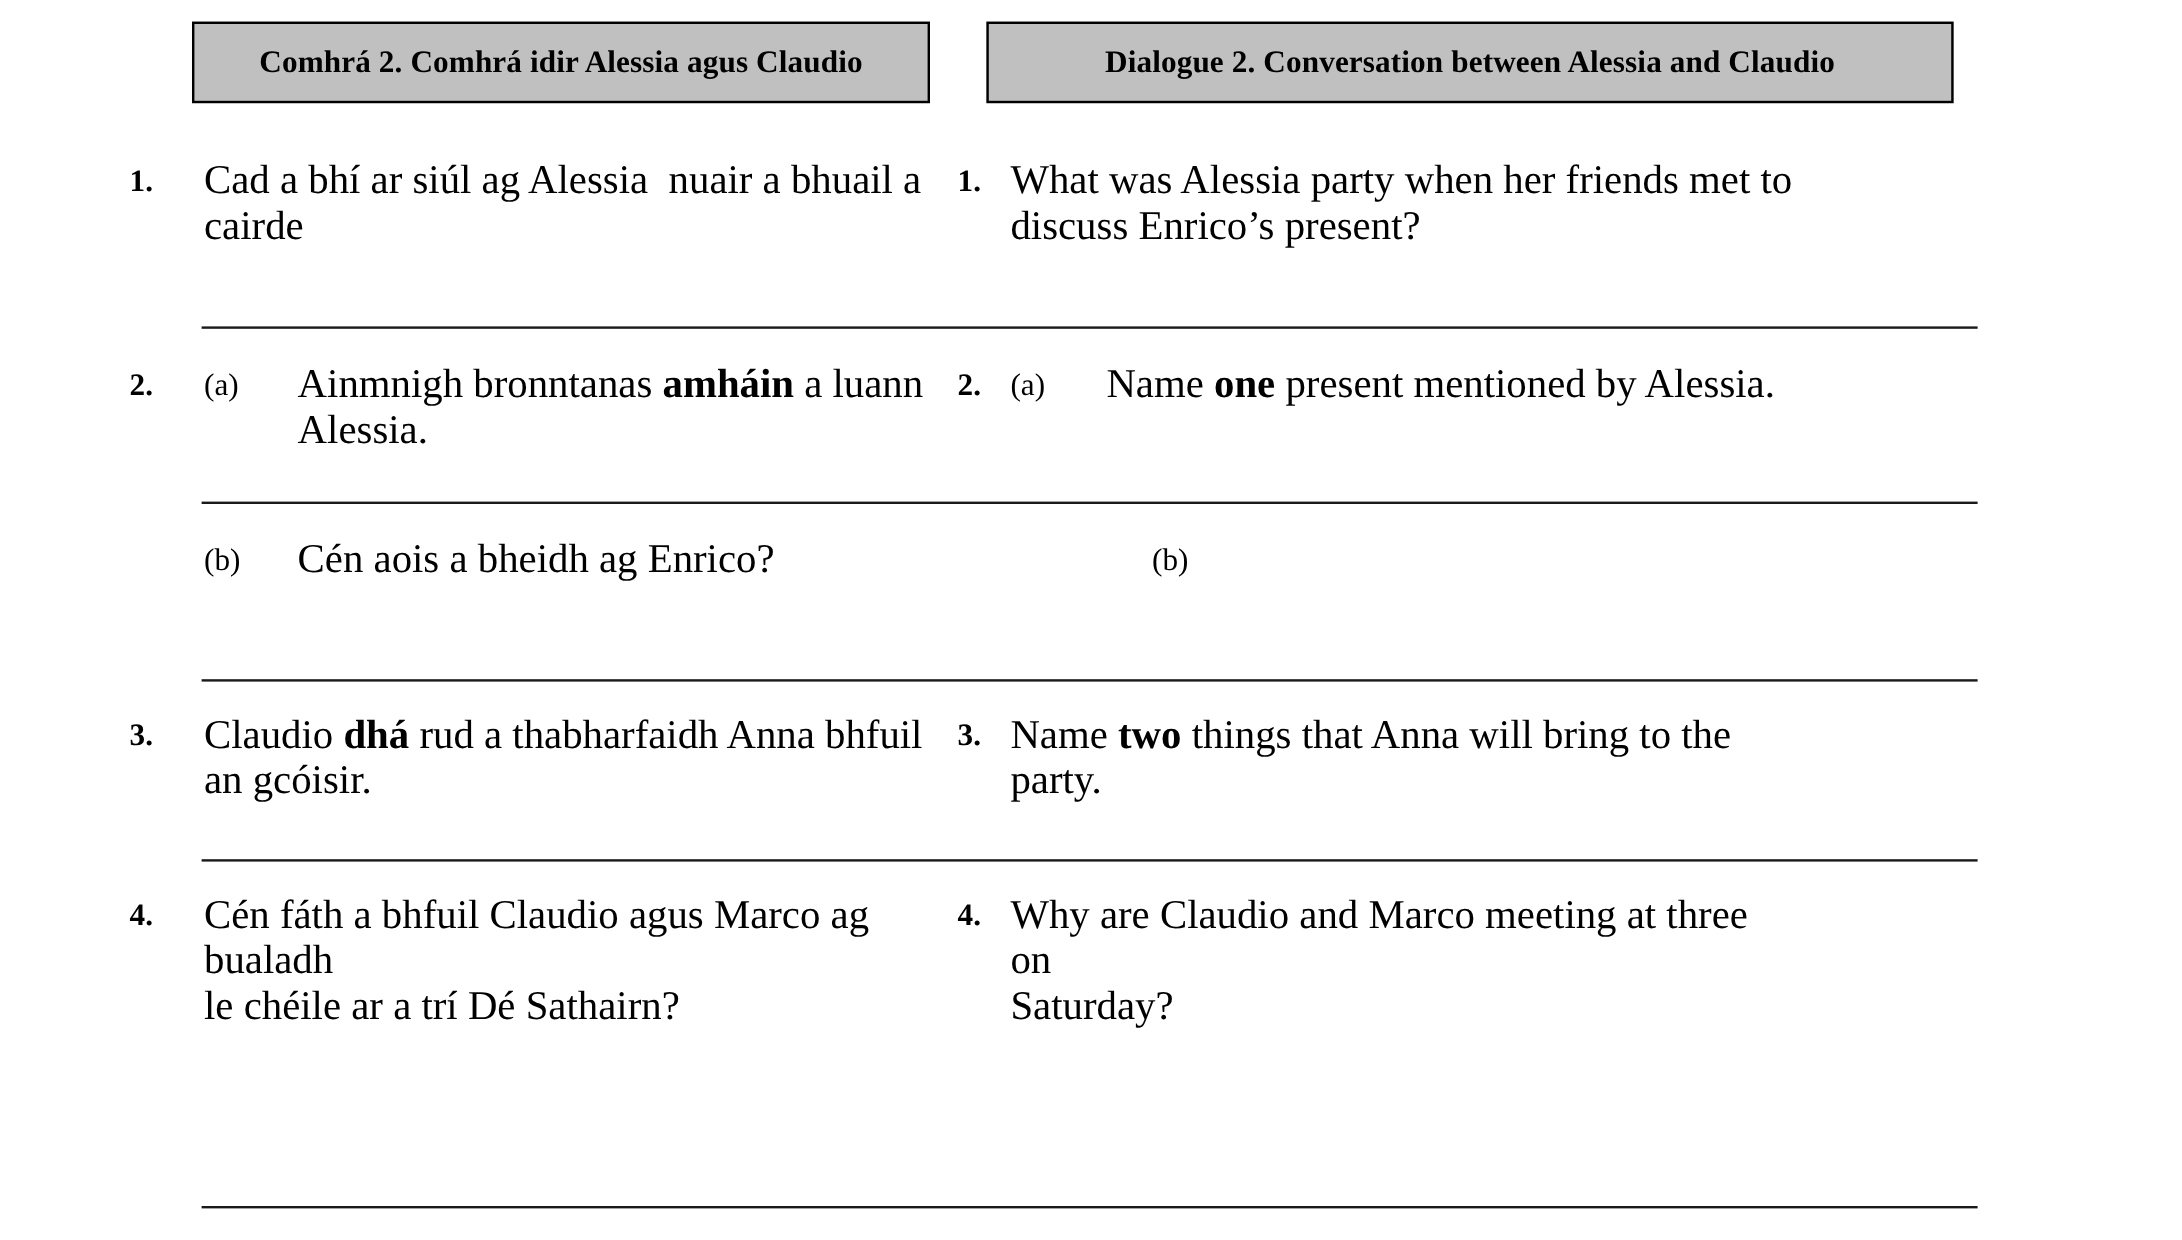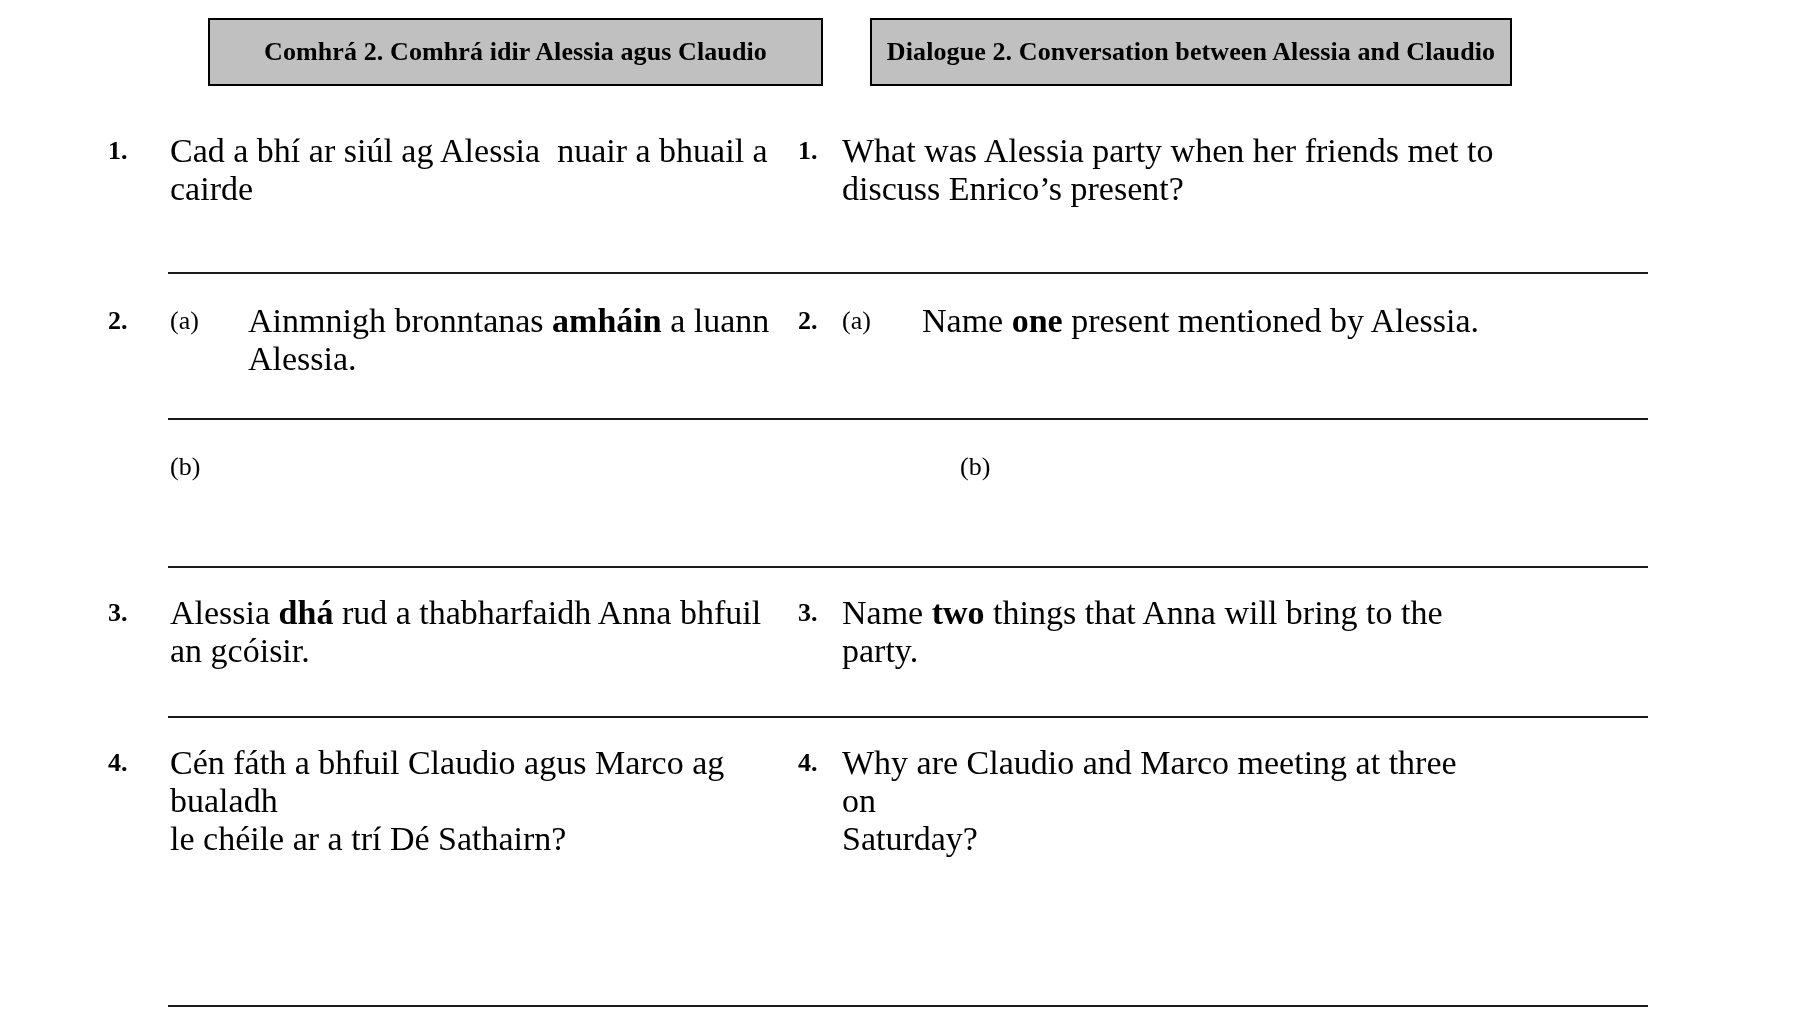--- a/index.html
+++ b/index.html
@@ -35,24 +35,23 @@
     box-sizing: border-box;
     background: #c0c0c0;
     border: 2px solid #000000;
     display: flex;
     align-items: center;
     justify-content: center;
     font-weight: bold;
     font-size: 26px;
     letter-spacing: 0.1px;
     height: 68px;
-    margin-left: 48px;
   }
   .hdr-left  { left: 160px;  width: 615px; }
-  .hdr-right { left: 822px;  width: 642px; }
+  .hdr-right { left: 822px;  width: 806px; }
 
   
   .qblock {
     position: absolute;
     left: 0;
     width: 1818px;
   }
   .col {
     position: absolute;
     top: 0;
@@ -158,37 +157,38 @@
       </div>
     </div>
   </div>
 
   <div class="rule" style="top:418px;"></div>
 
   <div class="qblock" style="top:448px;">
     <div class="col col-left">
       <div class="qrow indent-sub">
         <div class="qlabel">(b)</div>
+        <div class="qtext">Cén aois a bheidh ag Enrico?</div>
       </div>
     </div>
     <div class="col col-right">
       <div class="qrow" style="padding-left:162px;">
         <div class="qlabel">(b)</div>
       </div>
     </div>
   </div>
 
   <div class="rule" style="top:566px;"></div>
 
   <div class="qblock" style="top:594px;">
     <div class="col col-left">
       <div class="qrow">
         <div class="qnum">3.</div>
         <div class="qtext">
-          <span>Alessia </span><b>dhá</b><span> rud a thabharfaidh Anna bhfuil</span>
+          <span>Claudio </span><b>dhá</b><span> rud a thabharfaidh Anna bhfuil</span>
           <br>
           <span>an gcóisir.</span>
         </div>
       </div>
     </div>
     <div class="col col-right">
       <div class="qrow">
         <div class="qnum">3.</div>
         <div class="qtext">
           <span>Name </span><b>two</b><span> things that Anna will bring to the party.</span>

